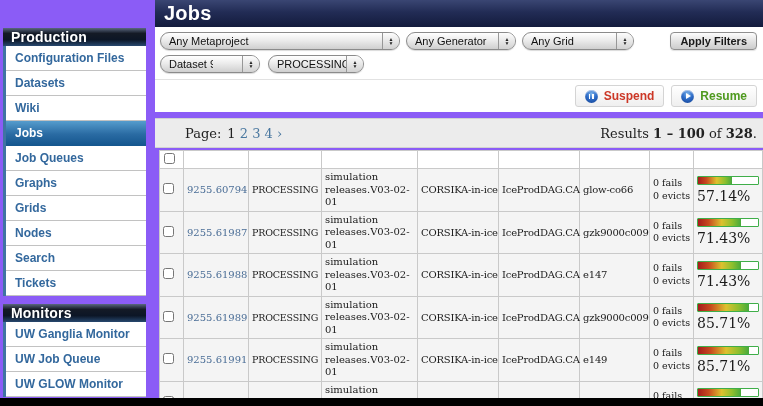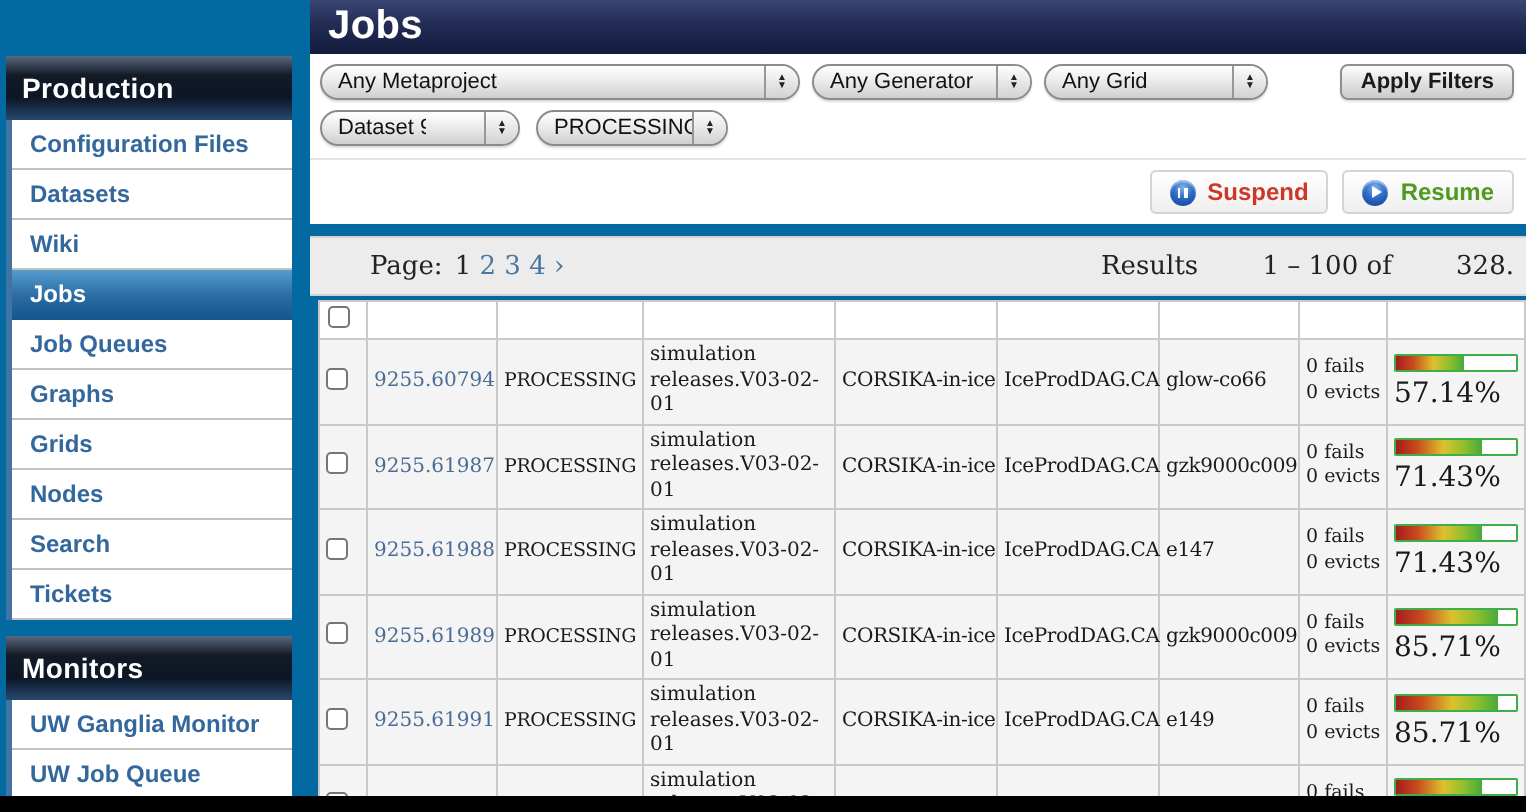--- a/index.html
+++ b/index.html
@@ -1,18 +1,18 @@
 <!DOCTYPE html>
 <html><head>
 <meta charset="utf-8">
 <style>
   * { margin:0; padding:0; box-sizing:border-box; }
   html,body { width:763px; height:406px; }
   body { font-family:"Liberation Sans", sans-serif; background:#fff; position:relative; overflow:hidden; }
-  #stage { position:relative; width:763px; height:406px; background:#0369a1; overflow:hidden; }
+  #stage { position:relative; width:763px; height:406px; background:#8b5cf6; overflow:hidden; }
 
   
   .main { position:absolute; left:155px; top:0; width:608px; }
   .titlebar { height:27px; background:linear-gradient(180deg,#3a4673 0%, #222c55 45%, #131b3d 100%); display:flex; align-items:center; padding-left:9px; }
   .titlebar h1 { color:#fff; font-size:20px; font-weight:600; letter-spacing:0.2px; }
 
   .filters { background:#fff; padding:5px 4px 4px 5px; }
   .filter-row { display:flex; align-items:center; margin-bottom:5px; }
 
   .mac-select { display:inline-flex; align-items:center; height:18px; border:1px solid #8b8b8b; border-radius:10px;
@@ -46,21 +46,21 @@
   .play-glyph { width:0; height:0; border-left:5px solid #fff; border-top:3.2px solid transparent; border-bottom:3.2px solid transparent; margin-left:1px; }
 
   
   .band { margin-top:6px; background:#ececec; border-top:1px solid #d2d2d2; border-bottom:1px solid #d2d2d2;
     height:30px; display:flex; align-items:center; padding:0 6px 0 6px; font-family:"DejaVu Serif", serif; font-size:13px; color:#222; }
   .pager { display:flex; gap:4px; align-items:baseline;margin-left:24px; }
   .pager .pg-label { margin-right:2px; }
   .pager .pg-cur { color:#222; }
   .pager a { color:#49779f; text-decoration:none; cursor:pointer; }
   .results { margin-left:auto; }
-  .results b { font-weight:normal;margin-left:28px; }
+  .results b { font-weight:bold; }
 
   
   table.jobs { border-collapse:collapse; table-layout:fixed; width:603px; margin-left:4px; margin-top:2px;
     font-family:"DejaVu Serif", serif; font-size:10px; color:#1a1a1a; }
   table.jobs th, table.jobs td { border:1px solid #c9c9c9; padding:2px 3px; text-align:left; vertical-align:middle; }
   table.jobs th { background:#fff; font-size:10.5px; font-weight:bold; padding:2px 4px; }
   table.jobs td { background:#f4f4f4; }
   tr.data-row { height:37px; }
   col.c-cb{width:24px} col.c-id{width:65px} col.c-status{width:73px} col.c-meta{width:96px}
   col.c-gen{width:81px} col.c-grid{width:81px} col.c-host{width:70px} col.c-err{width:44px} col.c-prog{width:69px}
@@ -71,21 +71,21 @@
   td.cell-err { font-size:9.5px; line-height:1.3; }
   td.cell-err span { display:block; white-space:nowrap; }
   input[type=checkbox] { width:11px; height:11px; accent-color:#bbb; }
 
   .pbar { width:62px; height:9px; border:1px solid #3fae49; background:#fff; border-radius:1px; }
   .pbar-fill { height:100%; background:linear-gradient(90deg,#a51c1c 0%, #c84b1e 25%, #ddc12e 55%, #8cbf2e 80%, #46a93c 100%); }
   .ppct { margin-top:3px; font-size:14px; }
 
   
   .sidebar { position:absolute; left:3px; top:28px; width:143px; }
-  .side-header { height:32px; background:linear-gradient(180deg,#5a6880 0%, #141a26 30%, #0c1626 65%, #27486f 100%);
+  .side-header { height:18px; background:linear-gradient(180deg,#5a6880 0%, #141a26 30%, #0c1626 65%, #27486f 100%);
     color:#fff; font-size:14px; font-weight:bold; display:flex; align-items:center; padding-left:8px; letter-spacing:0.2px; }
   .side-items { border-left:3px solid #3f74a3; }
   .side-item { height:25px; display:flex; align-items:center; padding-left:9px; font-size:12px; font-weight:bold; color:#33689d;
     border-bottom:1px solid #c2c2c2; background:#fff; cursor:pointer; }
   .side-item.selected { color:#fff; background:linear-gradient(180deg,#559ccd 0%, #2a6ba3 55%, #15578f 100%); border-bottom-color:#15578f; }
   .side-section { margin-bottom:8px; }
 
   .bottom-bar { position:absolute; left:0; top:398px; width:763px; height:8px; background:#000; }
 </style>
 </head>

